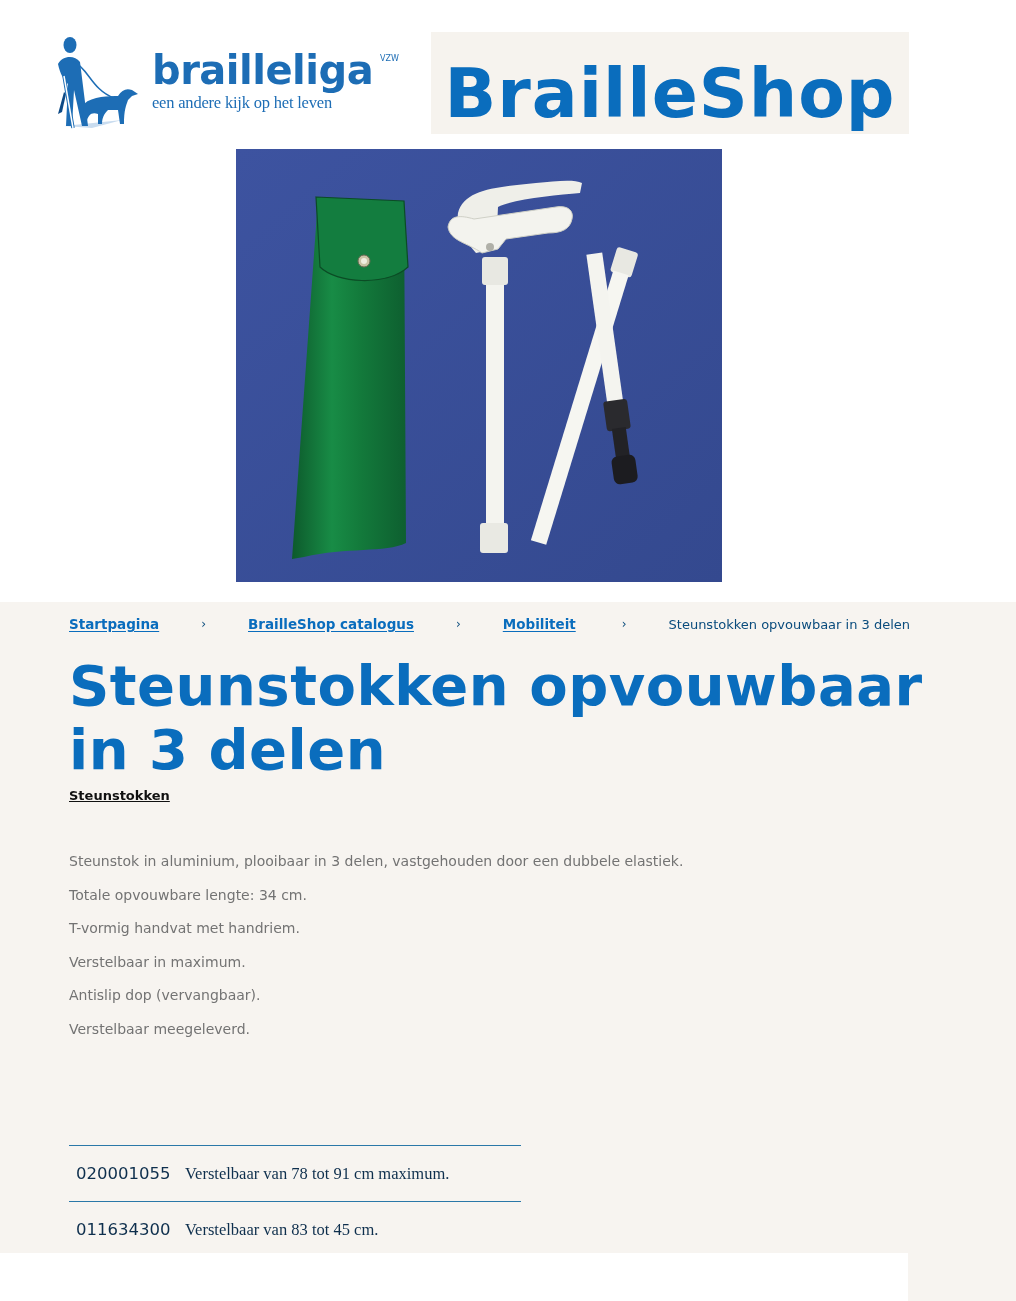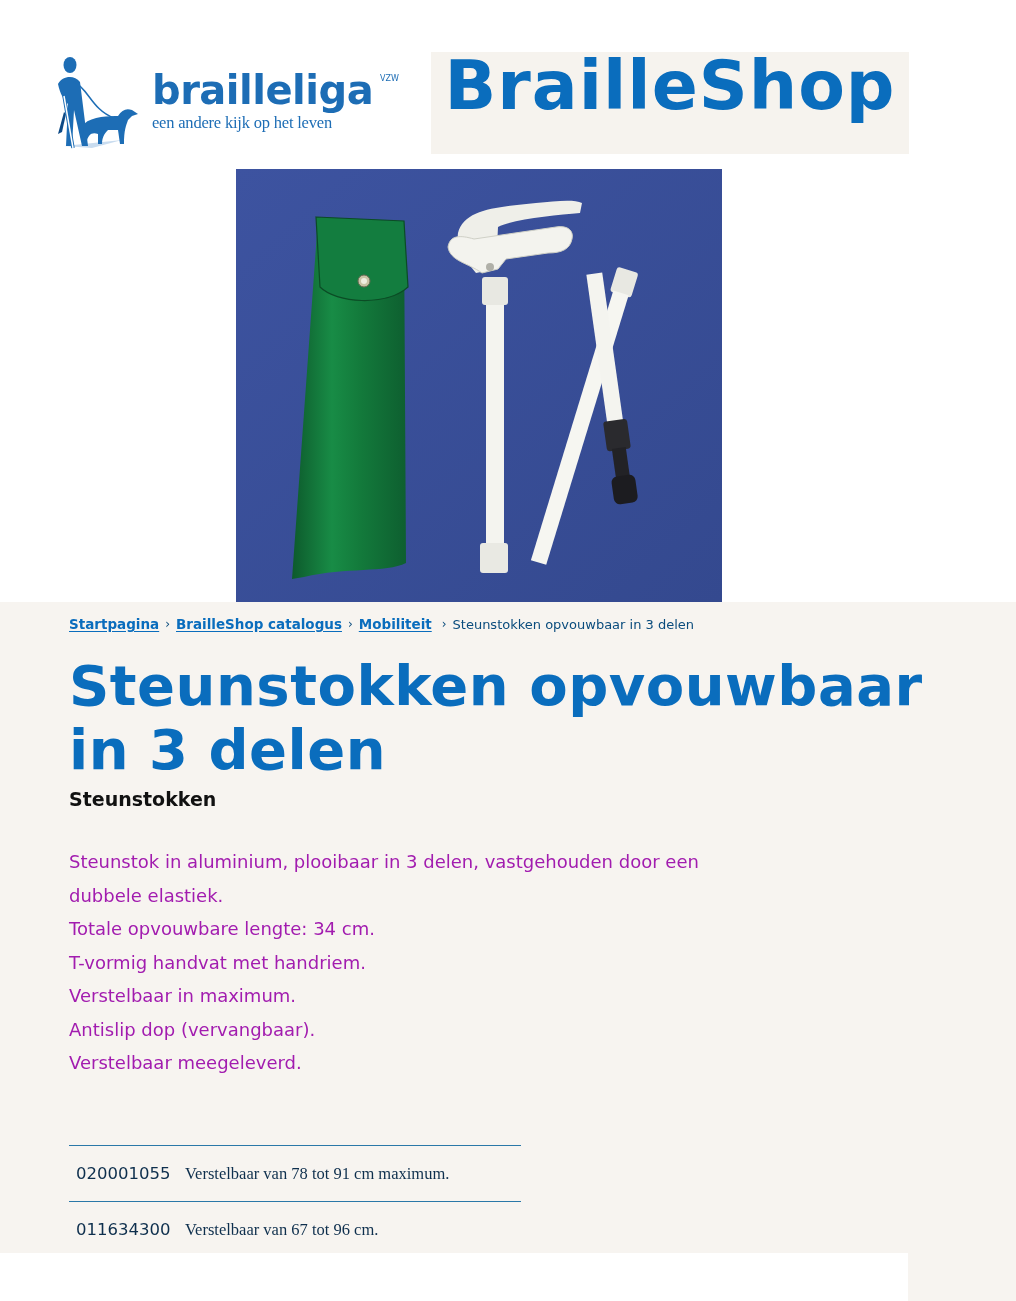--- a/index.html
+++ b/index.html
@@ -1,47 +1,47 @@
 <!DOCTYPE html>
 <html><head>
   <meta charset="utf-8">
   <style>
     * { box-sizing: border-box; margin: 0; padding: 0; }
     html, body { width: 1016px; height: 1301px; overflow: hidden; background: #ffffff; }
     body { position: relative; font-family: "DejaVu Sans", "Liberation Sans", sans-serif; color: #111; }
 
     
-    .header { position: absolute; left: 0; top: 0; width: 1016px; height: 602px; background: #ffffff; margin-top: 20px; }
+    .header { position: absolute; left: 0; top: 0; width: 1016px; height: 602px; background: #ffffff; }
 
     .logo-braille { position: absolute; left: 52px; top: 34px; width: 350px; height: 100px; display: flex; align-items: flex-start; }
     .logo-figure { width: 92px; height: 98px; }
     .logo-text { margin-left: 8px; margin-top: 14px; position: relative; }
     .logo-name { font-family: "DejaVu Sans", sans-serif; font-weight: bold; font-size: 40px; color: #1d6db5; letter-spacing: -0.5px; line-height: 44px; }
     .logo-vzw { position: absolute; left: 228px; top: 6px; font-size: 8px; color: #1d6db5; }
     .logo-tagline { font-family: Liberation Serif, serif; font-size: 16.5px; color: #1d6db5; line-height: 20px; margin-top: 1px; letter-spacing: -0.2px; }
 
-    .shop-banner { position: absolute; left: 431px; top: 32px; width: 478px; height: 102px; background: #f6f3ee; display: flex; align-items: flex-start; justify-content: center; }
+    .shop-banner { position: absolute; left: 431px; top: 32px; width: 478px; height: 102px; background: #f6f3ee; display: flex; align-items: flex-end; justify-content: center; }
     .shop-title { font-family: "DejaVu Sans", sans-serif; font-weight: bold; font-size: 68px; color: #0a6dbd; letter-spacing: 1px; line-height: 80px; margin-top: -6px; }
 
     .product-image { position: absolute; left: 236px; top: 149px; width: 486px; height: 433px; background: #3a4f9a; overflow: hidden; }
     .product-image svg { display: block; }
 
     
     .content { position: absolute; left: 0; top: 602px; width: 1016px; height: 699px; background: #f7f4f0; }
 
-    .breadcrumb { position: absolute; left: 69px; top: 14px; font-family: "DejaVu Sans", sans-serif; font-size: 13.5px; display: flex; align-items: center; white-space: nowrap; }
+    .breadcrumb { position: absolute; left: 69px; top: 14px; font-family: "DejaVu Sans", sans-serif; font-size: 13.5px; display: flex; align-items: center; white-space: nowrap; gap: 36px; }
     .crumb-link { color: #0a6dbd; font-weight: bold; text-decoration: underline; text-underline-offset: 2px; cursor: pointer; }
     .crumb-sep { color: #0a4c7d; margin: 0 6px; font-size: 12px; }
     .crumb-sep.wide { margin-left: 10px; }
     .crumb-current { color: #0a4c7d; font-size: 13px; }
 
     .page-title { position: absolute; left: 69px; top: 52px; width: 930px; font-family: "DejaVu Sans", sans-serif; font-weight: bold; font-size: 56px; line-height: 64px; color: #0a6dbd; letter-spacing: 0.5px; }
-    .page-subtitle { position: absolute; left: 69px; top: 186px; font-family: "DejaVu Sans", sans-serif; font-weight: bold; font-size: 19px; color: #111; }
+    .page-subtitle { position: absolute; left: 69px; top: 186px; font-family: "DejaVu Sans", sans-serif; font-weight: bold; font-size: 13px; color: #111; text-decoration: underline; }
 
-    .description { position: absolute; left: 69px; top: 243px; width: 680px; font-family: "DejaVu Sans", sans-serif; font-size: 18px; line-height: 33.5px; color: #a21caf; }
+    .description { position: absolute; left: 69px; top: 243px; width: 680px; font-family: "DejaVu Sans", sans-serif; font-size: 14px; line-height: 33.5px; color: #737373; }
     .description p { margin: 0; }
 
     .variants { position: absolute; left: 69px; top: 511px; width: 452px; border-top: 1px solid #2a78a8; margin-top: 32px; }
     .variant-row { display: flex; height: 56px; align-items: center; border-bottom: 1px solid #2a78a8; padding-left: 7px; font-family: "DejaVu Sans", sans-serif; font-size: 16.5px; color: #0e2f4d; }
     .variant-code { width: 109px; }
     .variant-desc { flex: 1; font-family: Liberation Serif, serif; }
 
     .footer-white { position: absolute; left: 0; top: 1253px; width: 908px; height: 48px; background: #ffffff; }
   </style>
 </head>
@@ -145,18 +145,18 @@
     <p>Verstelbaar meegeleverd.</p>
   </div>
 
   <div class="variants">
     <div class="variant-row">
       <span class="variant-code">020001055</span>
       <span class="variant-desc">Verstelbaar van 78 tot 91 cm maximum.</span>
     </div>
     <div class="variant-row">
       <span class="variant-code">011634300</span>
-      <span class="variant-desc">Verstelbaar van 67 tot 96 cm.</span>
+      <span class="variant-desc">Verstelbaar van 83 tot 45 cm.</span>
     </div>
   </div>
 </div>
 
 <div class="footer-white"></div>
 
 </body></html>

